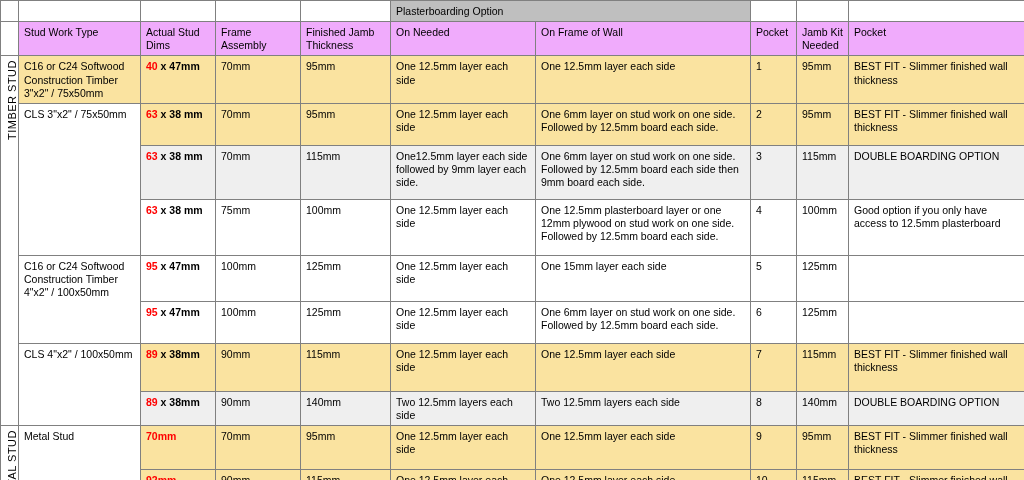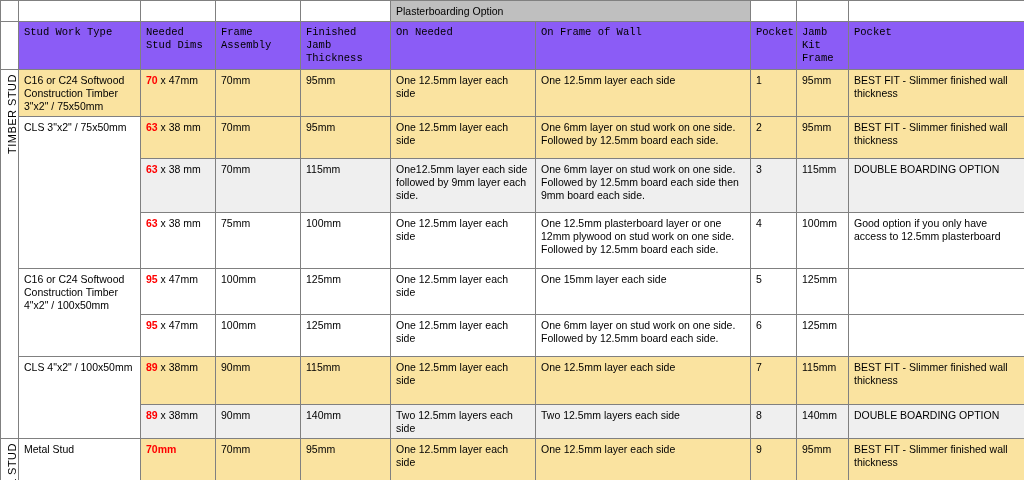--- a/index.html
+++ b/index.html
@@ -29,25 +29,24 @@
     border: 1px solid #808080;
     vertical-align: top;
     padding: 4px 5px 3px 5px;
     line-height: 1.25;
     font-weight: normal;
     text-align: left;
     overflow: hidden;
   }
   
   .hdr {
-    background: #8b5cf6;
+    background: #f0abfc;
     font-weight: bold;
     vertical-align: bottom;
     font-size: 10.5px;
-    font-family: Liberation Mono, monospace;
   }
   .hdr-top {
     background: #bfbfbf;
     font-weight: bold;
     text-align: center;
     vertical-align: middle;
   }
   .blank-top {
     background: #ffffff;
     border-left: 1px solid #ffffff;
@@ -76,21 +75,21 @@
     white-space: nowrap;
     letter-spacing: 0.5px;
   }
   
   .fill-yellow { background: #fae3a0; }
   .fill-grey { background: #efefef; }
   .fill-white { background: #ffffff; }
 
   .b { font-weight: bold; }
   .red { color: #ff0000; font-weight: bold; }
-  .dim-rest { color: #000000; font-weight: normal; }
+  .dim-rest { color: #000000; font-weight: bold; }
 
   .studtype {
     font-weight: bold;
     vertical-align: middle;
   }
   .center { text-align: center; }
   .mid { vertical-align: middle; }
 </style>
 </head>
 <body>
@@ -119,36 +118,36 @@
         <td class="blank-top"></td>
         <td class="hdr-top" colspan="2">Plasterboarding Option</td>
         <td class="blank-top"></td>
         <td class="blank-top"></td>
         <td class="blank-top"></td>
       </tr>
 
       <tr style="height:30px;">
         <td class="blank-top-left"></td>
         <td class="hdr">Stud Work Type</td>
-        <td class="hdr">Needed Stud Dims</td>
+        <td class="hdr">Actual Stud Dims</td>
         <td class="hdr">Frame Assembly</td>
         <td class="hdr">Finished Jamb Thickness</td>
         <td class="hdr">On Needed</td>
         <td class="hdr">On Frame of Wall</td>
         <td class="hdr">Pocket</td>
-        <td class="hdr">Jamb Kit Frame</td>
+        <td class="hdr">Jamb Kit Needed</td>
         <td class="hdr">Pocket</td>
       </tr>
 
       <tr class="fill-yellow" style="height:44px;">
         <td class="vgroup" rowspan="8">
           <div class="rot">TIMBER STUD</div>
         </td>
         <td class="studtype fill-yellow" rowspan="1">C16 or C24 Softwood Construction Timber 3"x2" / 75x50mm</td>
-        <td class="fill-yellow mid"><span class="red">70</span> <span class="dim-rest">x 47mm</span></td>
+        <td class="fill-yellow mid"><span class="red">40</span> <span class="dim-rest">x 47mm</span></td>
         <td class="fill-yellow b mid">70mm</td>
         <td class="fill-yellow b mid">95mm</td>
         <td class="fill-yellow b mid">One 12.5mm layer each side</td>
         <td class="fill-yellow b mid">One 12.5mm layer each side</td>
         <td class="fill-yellow b mid center">1</td>
         <td class="fill-yellow b mid">95mm</td>
         <td class="fill-yellow b mid">BEST FIT - Slimmer finished wall thickness</td>
       </tr>
 
       <tr class="fill-yellow" style="height:42px;">

